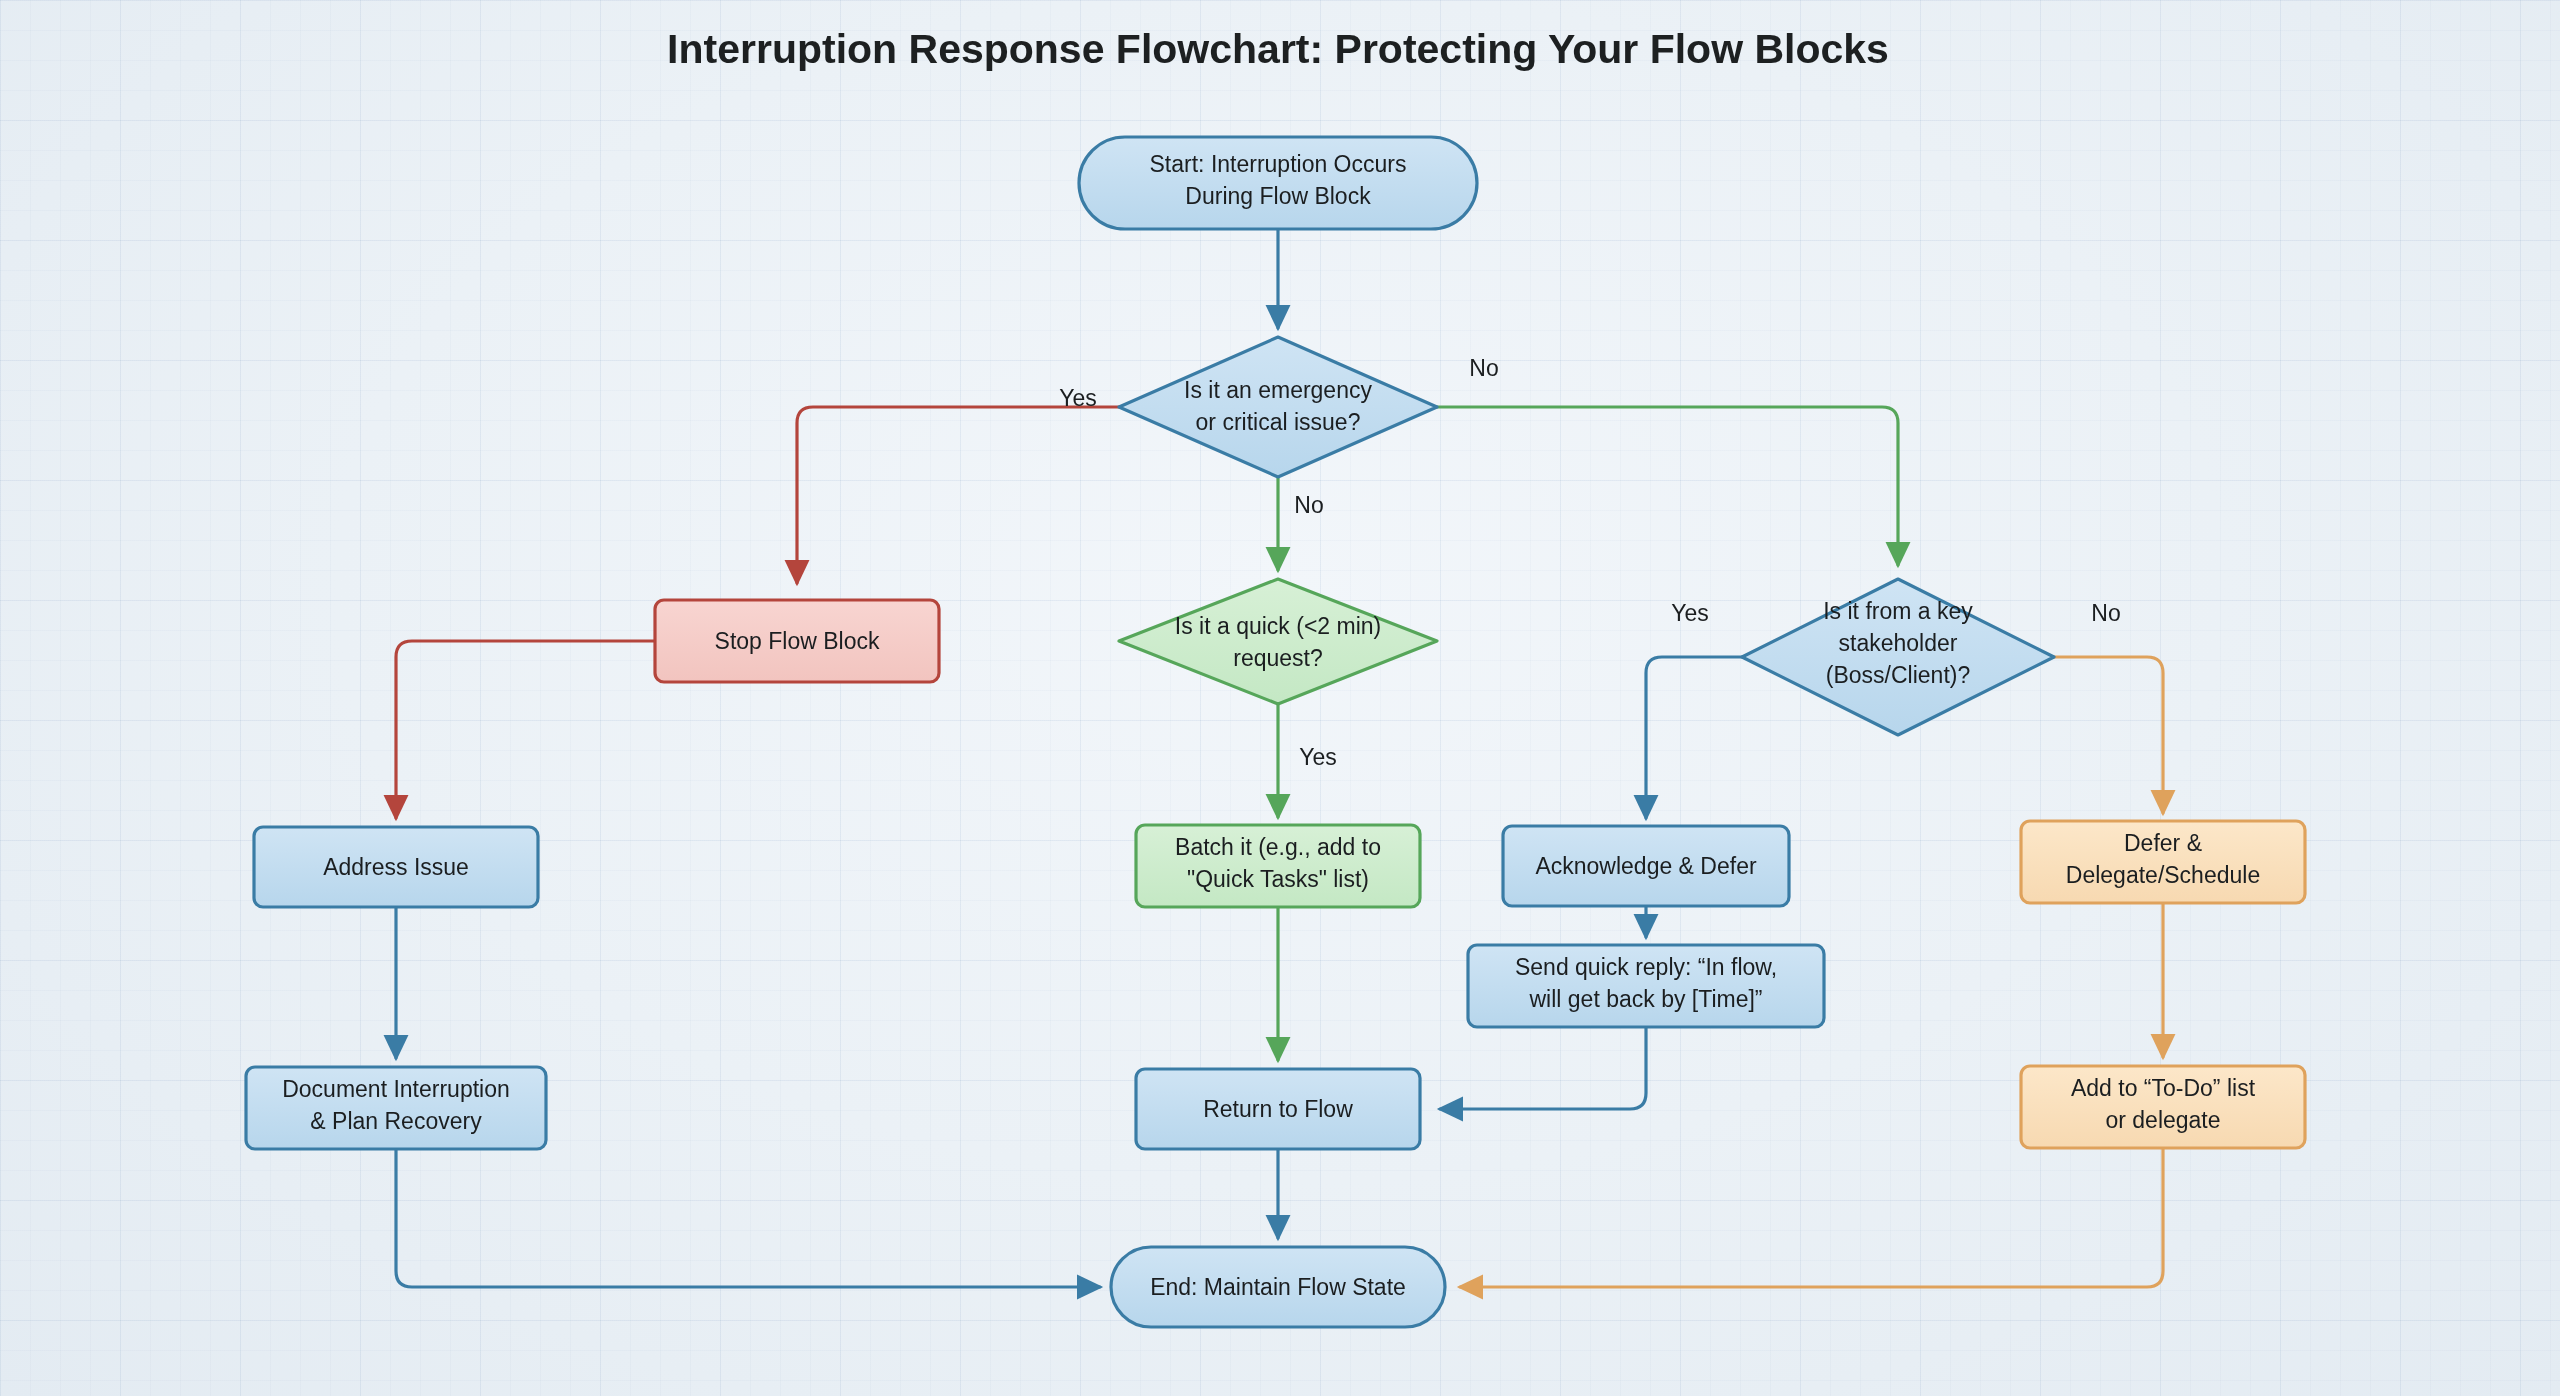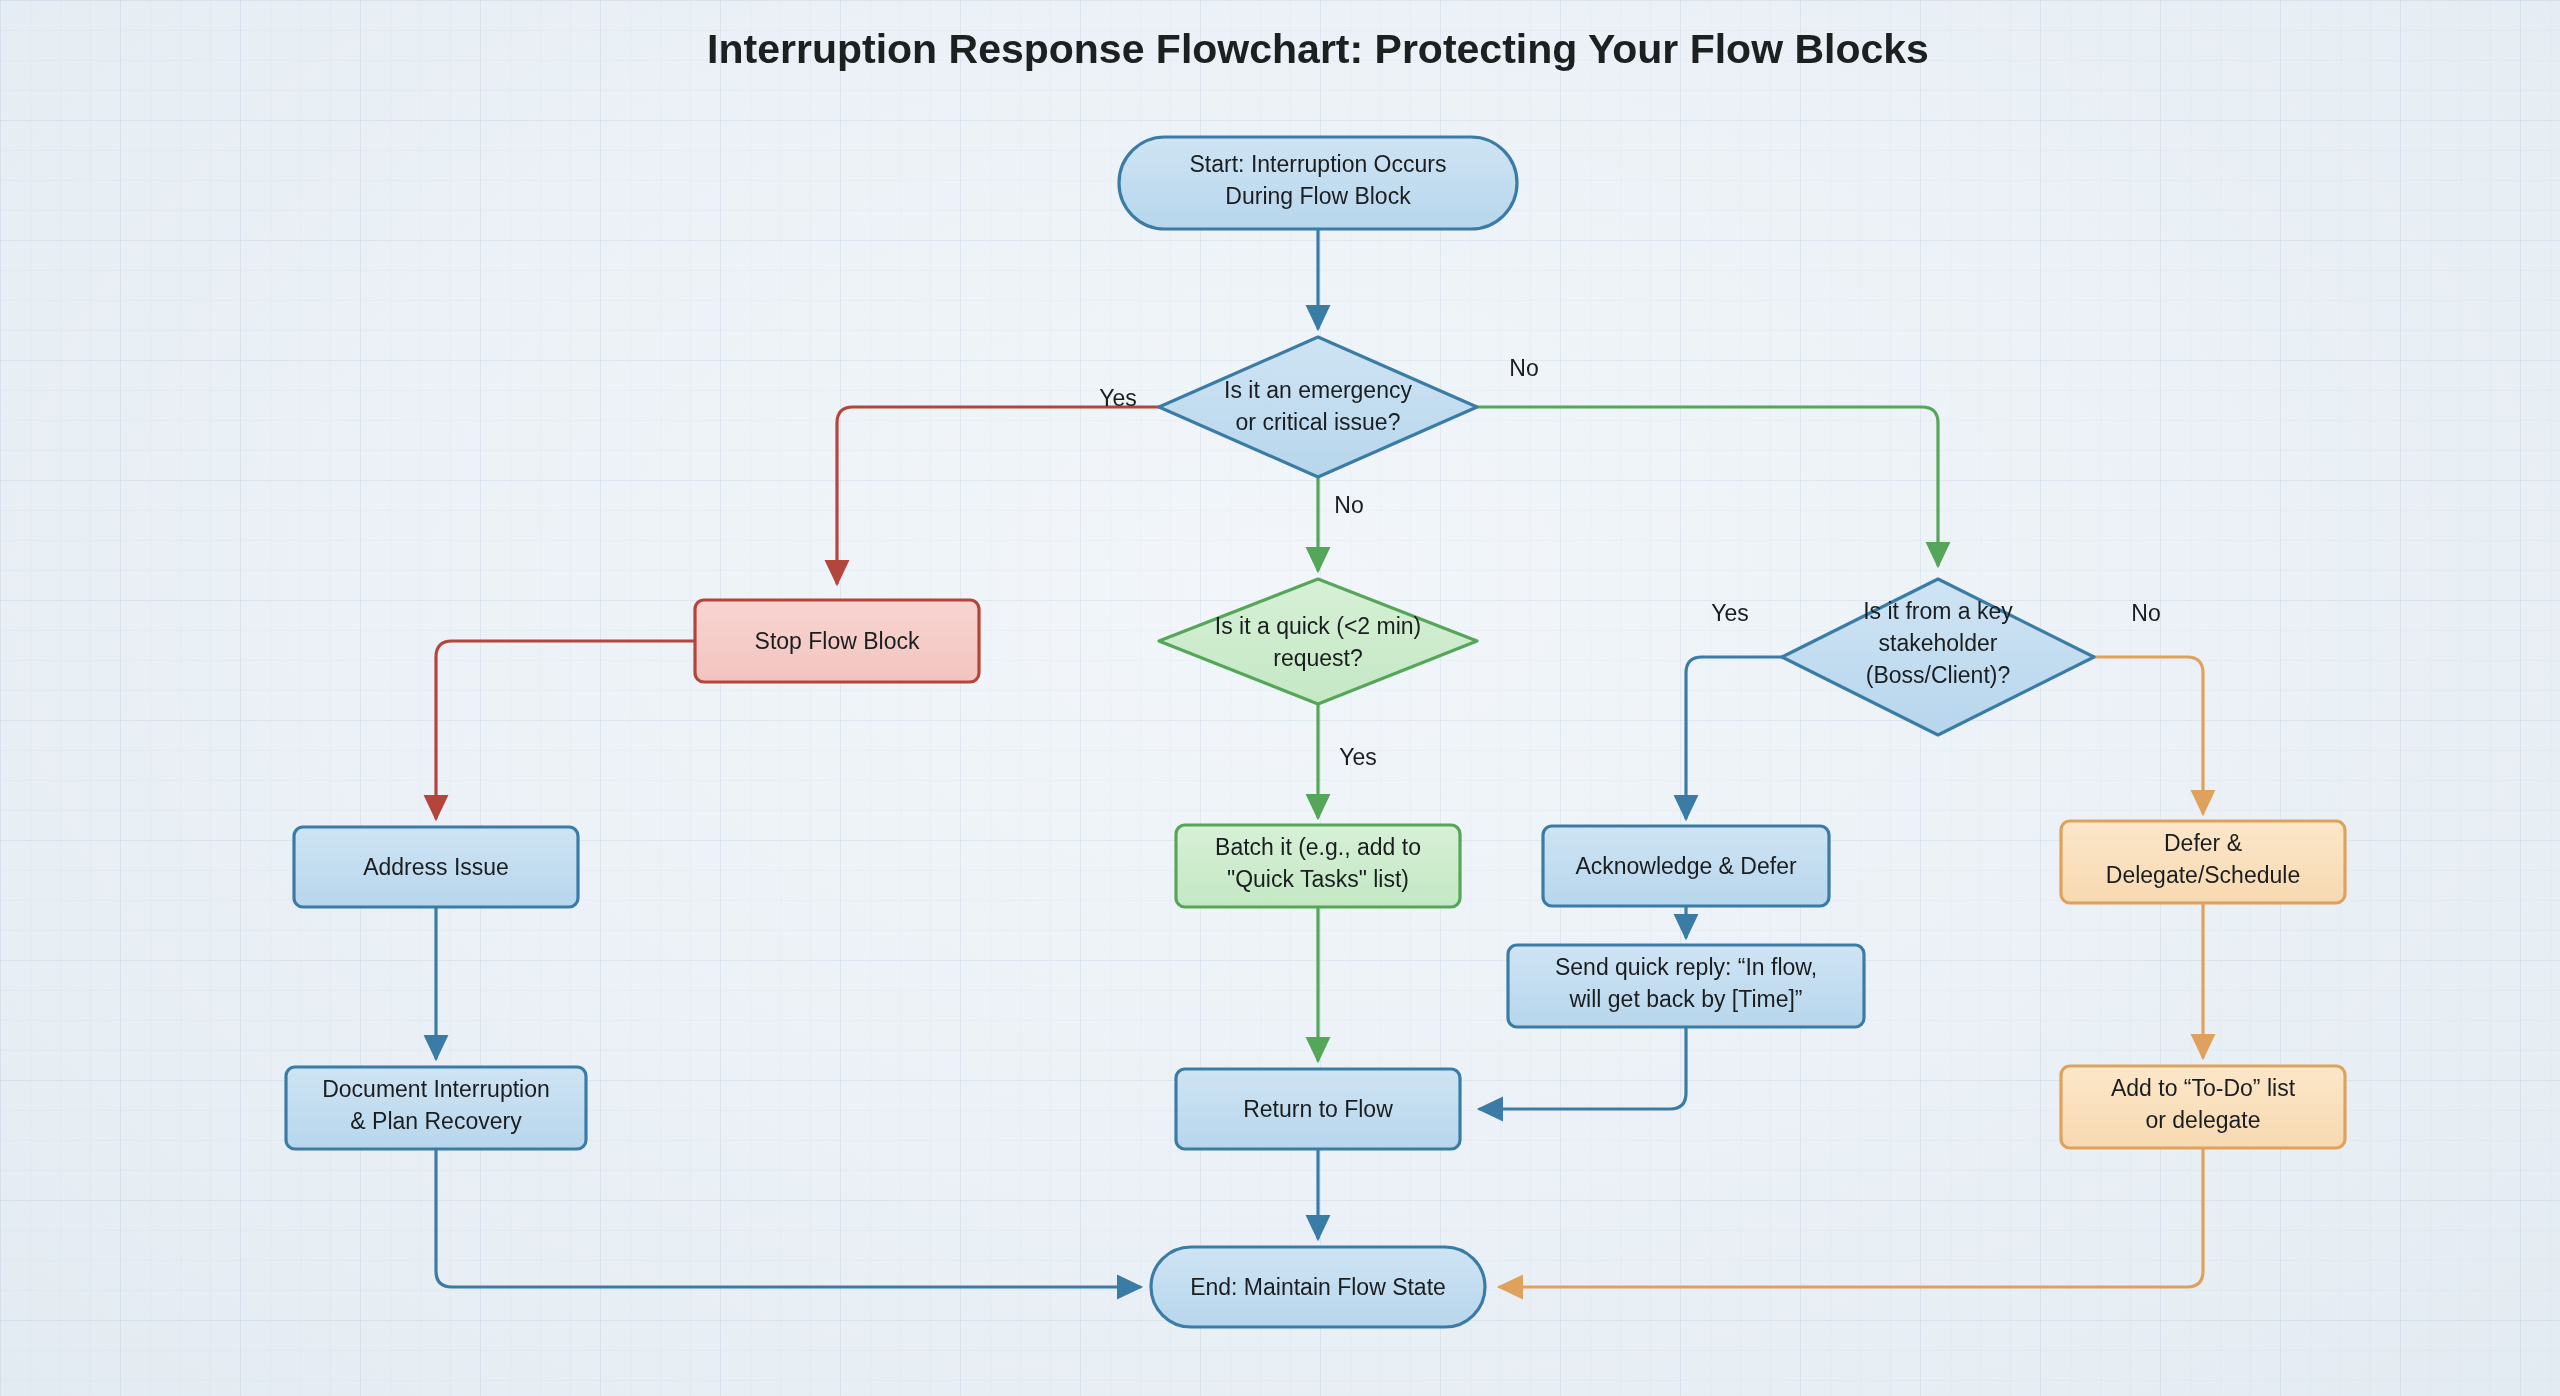--- a/index.html
+++ b/index.html
@@ -20,21 +20,21 @@
       linear-gradient(to bottom, rgba(140,175,205,0.055) 1px, transparent 1px);
     background-size:120px 120px,120px 120px,30px 30px,30px 30px;
     pointer-events:none;
   }
   #bg-vignette{
     position:absolute;inset:0;
     background:radial-gradient(ellipse at 50% 42%, #fdfeff 0%, #f6f9fb 52%, #eef3f7 100%);
     mix-blend-mode:multiply;
     pointer-events:none;
   }
-  #chart-root{position:absolute;inset:0;margin-left:40px;}
+  #chart-root{position:absolute;inset:0;}
   svg{display:block;width:2560px;height:1396px;}
 
   .page-title{
     font-size:41px;font-weight:bold;fill:#1d2021;
     text-anchor:middle;dominant-baseline:middle;
   }
   .node-label{
     font-size:23px;fill:#1b1e20;text-anchor:middle;
   }
   .edge-label{

